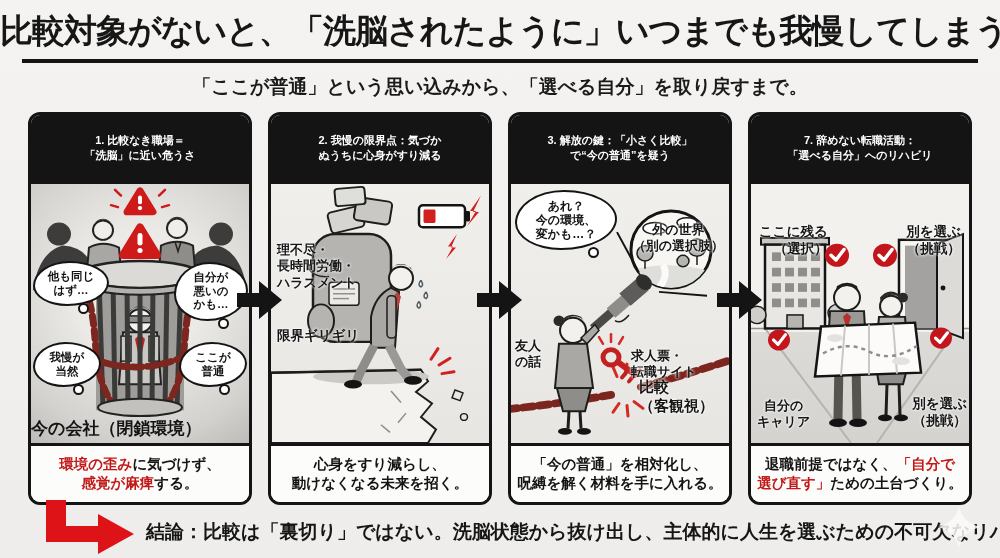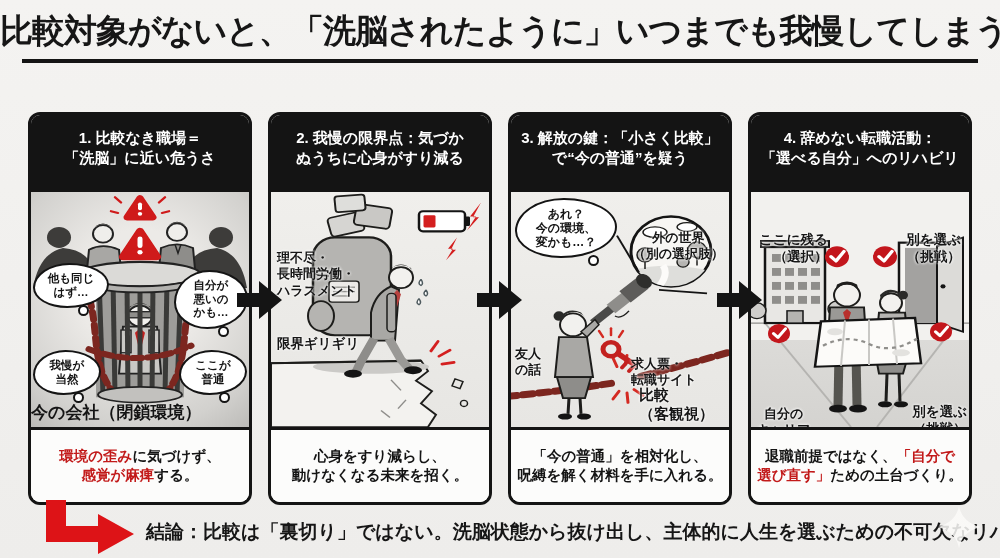--- a/index.html
+++ b/index.html
@@ -13,25 +13,25 @@
   #title{position:absolute;top:9px;left:0;right:0;text-align:center;
     font-size:33px;font-weight:900;letter-spacing:-1px;color:#161616;white-space:nowrap;}
   #title-rule{position:absolute;top:59px;left:22px;right:22px;height:4px;background:#141414;}
   #subtitle{position:absolute;top:74px;left:0;right:0;text-align:center;
     font-size:19px;font-weight:800;color:#1a1a1a;}
   
   #panels{position:absolute;top:112px;left:28px;width:944px;height:393px;display:flex;gap:16px;}
   .panel{flex:1 1 0;border:3px solid #141414;border-radius:12px;background:#fbfbfa;
     display:flex;flex-direction:column;overflow:hidden;position:relative;}
   .panel-header{background:#141414;color:#fff;min-height:62px;display:flex;align-items:center;justify-content:center;
-    text-align:center;font-size:15px;font-weight:800;line-height:1.32;white-space:pre-line;padding:2px 1px 13px;}
+    text-align:center;font-size:11px;font-weight:800;line-height:1.32;white-space:pre-line;padding:2px 1px 5px;}
   .panel-art{flex:1;position:relative;border-bottom:3px solid #141414;overflow:hidden;}
   .art-svg{position:absolute;inset:0;width:100%;height:100%;}
   .panel-note{height:48px;display:flex;align-items:center;justify-content:center;text-align:center;
-    font-size:14.5px;font-weight:800;line-height:1.32;background:#fcfcfb;padding:12px 2px;}
+    font-size:14.5px;font-weight:800;line-height:1.32;background:#fcfcfb;padding:4px 2px;}
   .panel-note .red{color:#c21a1a;}
   .art1{background:radial-gradient(circle at 50% 42%,#eceae7 35%,#d2d1ce 78%,#bcbbb8 100%);}
   .art2,.art3{background:linear-gradient(180deg,#f0efec 0%,#e7e6e3 100%);}
   .art4{background:linear-gradient(180deg,#f2f1ee 0,#f2f1ee 148px,#dcdbd8 148px,#d4d3d0 100%);}
   
   .bubble{position:absolute;background:#fff;border:2.5px solid #141414;
     border-radius:48% 52% 55% 45% / 55% 48% 52% 45%;
     font-size:11.5px;font-weight:800;line-height:1.18;text-align:center;
     padding:7px 6px;white-space:pre-line;z-index:3;}
   .bubble:after{content:"";position:absolute;width:7px;height:7px;background:#fff;border:2px solid #141414;border-radius:50%;bottom:-10px;left:60%;}
@@ -46,20 +46,21 @@
   #conclusion-arrow{position:absolute;left:38px;top:-3px;}
   #conclusion-text{position:absolute;left:146px;top:16px;font-size:19px;font-weight:900;color:#161616;white-space:nowrap;}
   #sparkle{position:absolute;right:18px;bottom:8px;opacity:.85;}
 </style>
 </head>
 <body>
 <div id="stage">
 
   <div id="title">比較対象がないと、「洗脳されたように」いつまでも我慢してしまう</div>
   <div id="title-rule"></div>
+  <div id="subtitle">「ここが普通」という思い込みから、「選べる自分」を取り戻すまで。</div>
 
   <div id="panels">
 
     <div class="panel">
       <div class="panel-header">1. 比較なき職場＝
 「洗脳」に近い危うさ</div>
       <div class="panel-art art1">
         <svg class="art-svg" viewBox="0 0 218 269" preserveAspectRatio="none">
 
           <g>
@@ -116,21 +117,21 @@
             <g stroke="#7c261f" stroke-width="7" stroke-dasharray="9 6" stroke-linecap="round" fill="none">
               <path d="M54 108 C70 150 58 190 80 226"></path>
               <path d="M164 108 C148 150 160 190 138 226"></path>
               <path d="M58 180 Q109 202 160 176"></path>
             </g>
             <ellipse cx="109" cy="232" rx="42" ry="9" fill="#c2c1be" stroke="#222" stroke-width="2"></ellipse>
             <ellipse cx="109" cy="94" rx="60" ry="14" fill="#dbdad7" stroke="#222" stroke-width="2.5"></ellipse>
             <path d="M49 94 A60 14 0 0 0 169 94 L169 101 A60 14 0 0 1 49 101 Z" fill="#b3b2af" stroke="#222" stroke-width="2"></path>
           </g>
         </svg>
-        <div class="bubble" style="left:2px;top:71px;width:60px;">他も同じ
+        <div class="bubble" style="left:2px;top:77px;width:60px;">他も同じ
 はず…</div>
         <div class="bubble" style="left:2px;top:158px;width:52px;">我慢が
 当然</div>
         <div class="bubble" style="right:1px;top:78px;width:58px;">自分が
 悪いの
 かも…</div>
         <div class="bubble" style="right:2px;top:158px;width:52px;">ここが
 普通</div>
         <div class="caption">今の会社（閉鎖環境）</div>
       </div>
@@ -307,21 +308,21 @@
 の話</div>
         <div class="label" style="left:128px;top:158px;font-size:15px;">比較
 （客観視）</div>
       </div>
       <div class="panel-note">
           <div><span>「今の普通」を相対化し、</span><br><span>呪縛を解く材料を手に入れる。</span></div>
         </div>
     </div>
 
     <div class="panel">
-      <div class="panel-header">4. 辞めない転職活動：
+      <div class="panel-header">7. 辞めない転職活動：
 「選べる自分」へのリハビリ</div>
       <div class="panel-art art4">
         <svg class="art-svg" viewBox="0 0 218 269" preserveAspectRatio="none">
           <g stroke="#b5b4b1" stroke-width="2">
               <line x1="100" y1="269" x2="14" y2="150"></line>
               <line x1="126" y1="269" x2="206" y2="150"></line>
             </g>
           <line x1="0" y1="150" x2="218" y2="150" stroke="#8e8d8a" stroke-width="1.5"></line>
 
           <g>

